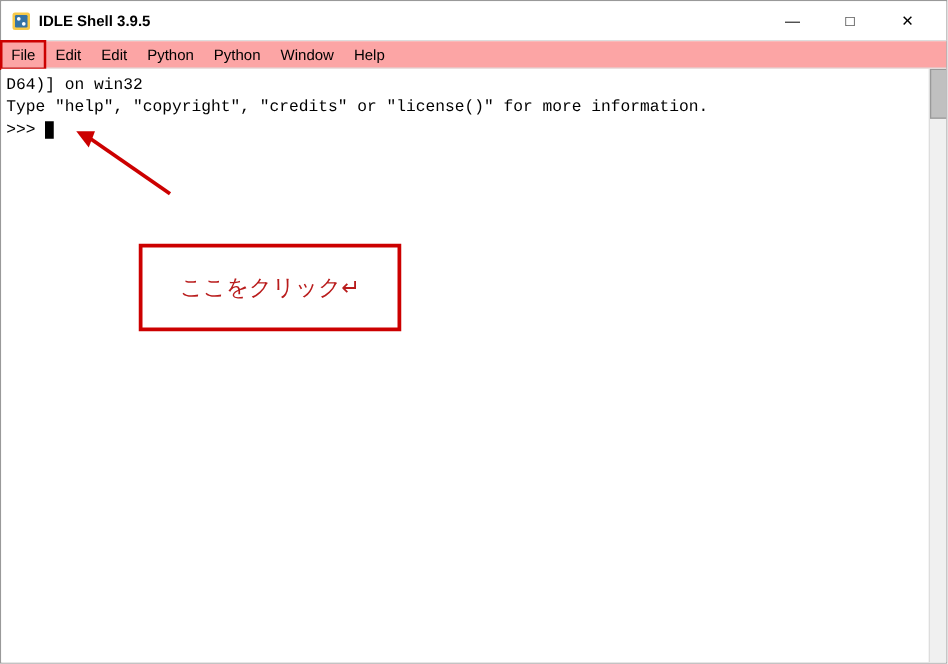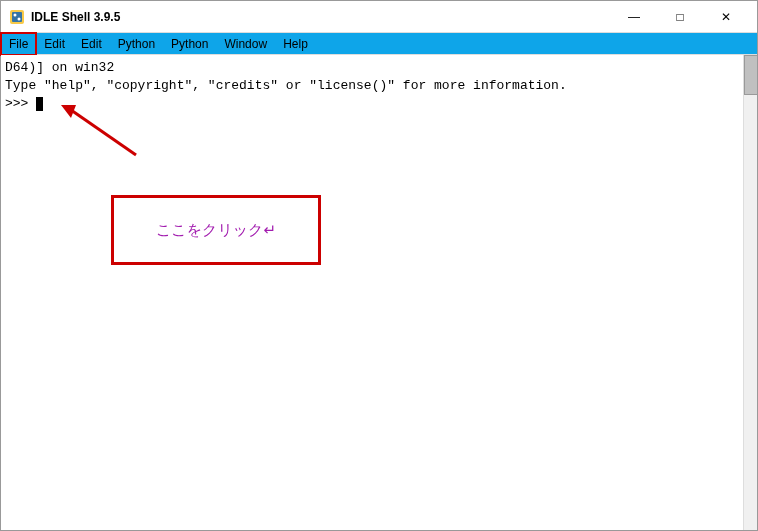--- a/index.html
+++ b/index.html
@@ -76,21 +76,21 @@
       font-size: 12px;
       color: #000;
       border: none;
       background: transparent;
     }
 
     .menu-bar {
       height: 22px;
       display: flex;
       align-items: center;
-      background: #0ea5e9;
+      background: #fca5a5;
       border-bottom: 1px solid #ddd;
       flex-shrink: 0;
     }
 
     .menu-item {
       padding: 2px 8px;
       font-size: 12px;
       cursor: pointer;
       height: 22px;
       display: flex;
@@ -166,23 +166,23 @@
       width: 210px;
       height: 70px;
       border: 3px solid #cc0000;
       background: #ffffff;
       display: flex;
       align-items: center;
       justify-content: center;
     }
 
     .click-label {
-      font-size: 15px;
+      font-size: 18px;
       font-family: 'Meiryo', 'Yu Gothic', sans-serif;
-      color: #a21caf;
+      color: #b91c1c;
       font-weight: normal;
     }
 
     .arrow-svg {
       position: absolute;
       top: -30px;
       left: -10px;
     }
 
     .red-border-file {

